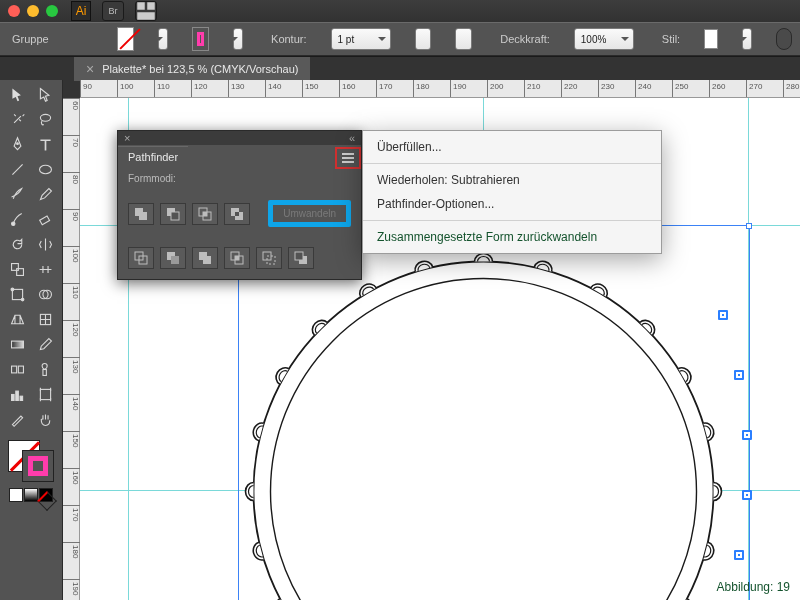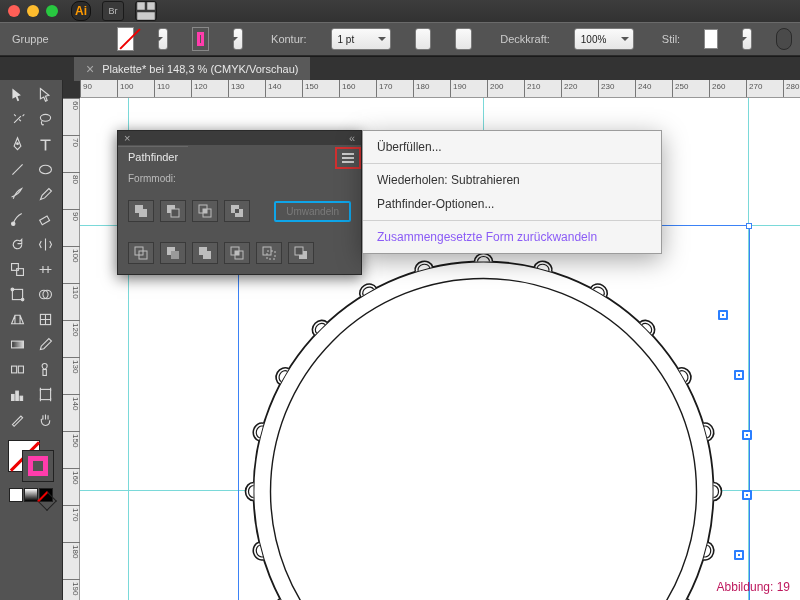--- a/index.html
+++ b/index.html
@@ -1,19 +1,19 @@
 <!DOCTYPE html>
 <html><head>
 <meta charset="utf-8">
 <style>
 *{margin:0;padding:0;box-sizing:border-box;font-family:"Lucida Grande","Segoe UI",sans-serif;font-size:11px;-webkit-user-select:none;user-select:none}
 body{background:#333;width:800px;height:600px;overflow:hidden;position:relative}
 .titlebar{height:22px;background:linear-gradient(#3d3d3d,#323232);display:flex;align-items:center;padding:0 8px;gap:7px}
 .traffic{width:12px;height:12px;border-radius:50%}
-.app-ico{width:20px;height:20px;background:#2b2b2b;border:1px solid #111;border-radius:8px;color:#ff9a00;font-weight:bold;font-size:12px;display:flex;align-items:center;justify-content:center;margin-left:6px}
+.app-ico{width:20px;height:20px;background:#2b2b2b;border:1px solid #111;border-radius:0;color:#ff9a00;font-weight:normal;font-size:12px;display:flex;align-items:center;justify-content:center;margin-left:6px}
 .sq-btn{width:22px;height:20px;background:#3a3a3a;border:1px solid #1a1a1a;border-radius:3px;margin-left:4px;display:flex;align-items:center;justify-content:center}
 .control-bar{height:34px;background:#535353;border-top:1px solid #6a6a6a;border-bottom:1px solid #2a2a2a;display:flex;align-items:center;padding:4px 8px;gap:24px;color:#ddd}
 .swatch{width:24px;height:24px;background:#fff;border:1px solid #888;position:relative;display:inline-block}
 .swatch.nofill::after{content:"";position:absolute;left:-2px;top:10px;width:28px;height:2px;background:#e00;transform:rotate(-45deg)}
 .swatch.stroke{background:#535353}
 .swatch.stroke::after{content:"";position:absolute;inset:4px;border:3px solid #ff3cac}
 .cb-label{color:#ccc;margin-left:4px}
 .dd{height:22px;background:linear-gradient(#fafafa,#e6e6e6);border:1px solid #7a7a7a;border-radius:3px;display:flex;align-items:center;padding:0 18px 0 6px;position:relative;color:#222;font-size:10px}
 .dd::after{content:"";position:absolute;right:4px;top:8px;border:4px solid transparent;border-top-color:#555}
 .dd.wide{min-width:60px}
@@ -48,27 +48,27 @@
 .panel{position:absolute;left:117px;top:50px;width:245px;background:#535353;border:1px solid #2a2a2a;box-shadow:0 3px 14px rgba(0,0,0,.6);color:#ccc}
 .panel .bar{height:14px;background:#3b3b3b;display:flex;justify-content:space-between;padding:0 6px;color:#aaa;font-size:10px;align-items:center}
 .panel .tabrow{height:22px;display:flex;align-items:flex-end}
 .panel .tabrow .ptab{background:#535353;padding:4px 10px;font-size:11px;color:#e8e8e8;border-top:1px solid #686868}
 .panel .menu-btn{position:absolute;right:2px;top:18px;width:22px;height:18px;display:flex;align-items:center;justify-content:center;outline:2px solid #d03030}
 .panel .menu-btn div{width:12px;height:2px;background:#ccc;box-shadow:0 -4px #ccc,0 4px #ccc}
 .panel .section{padding:6px 10px;font-size:10px;color:#bbb}
 .panel .row{display:flex;gap:6px;margin:4px 0;align-items:center}
 .pf-btn{width:26px;height:22px;background:#5a5a5a;border:1px solid #3a3a3a;display:flex;align-items:center;justify-content:center}
 .pf-btn svg{width:16px;height:16px}
-.umw{margin-left:auto;color:#7a7a7a;border:2px solid #0ea5e9;padding:3px 10px;font-size:10px;border-radius:2px}
+.umw{margin-left:auto;color:#7a7a7a;border:5px solid #0ea5e9;padding:3px 10px;font-size:10px;border-radius:2px}
 .flyout{position:absolute;left:362px;top:50px;width:300px;background:#f5f5f5;border:1px solid #9c9c9c;box-shadow:0 6px 24px rgba(0,0,0,.35);padding:4px 0;color:#333}
 .flyout .mi{padding:3px 14px;font-size:12px;line-height:18px}
 .flyout .mi.hl{background:#2f7afd;color:#fff}
-.flyout .mi.dis{color:#8b5cf6}
+.flyout .mi.dis{color:#14532d}
 .flyout hr{border:none;border-top:1px solid #d0d0d0;margin:4px 0}
-.caption{position:absolute;right:10px;bottom:6px;color:#be185d;font-size:12px}
+.caption{position:absolute;right:10px;bottom:6px;color:#14532d;font-size:12px}
 .gear{width:22px;height:22px;background:#4a4a4a;border:1px solid #2a2a2a;border-radius:11px;margin-left:auto}
 </style>
 </head>
 <body>
 
 <div class="titlebar">
   <div class="traffic" style="background:#ff5f57"></div>
   <div class="traffic" style="background:#febc2e"></div>
   <div class="traffic" style="background:#28c840"></div>
   <div class="app-ico">Ai</div>
@@ -97,21 +97,21 @@
   <span class="dd wide">100%</span>
   <span class="cb-label">Stil:</span>
   <span class="swatch" style="width:20px;height:20px"></span>
   <span class="dd" style="width:14px;padding:0"></span>
   <div class="gear"></div>
 </div>
 
 <div class="doc-tab">
   <div class="tab">
     <span class="x">×</span>
-    <span>Plakette* bei 148,3 % (CMYK/Vorschau)</span>
+    <span>Plakette* bei 123,5 % (CMYK/Vorschau)</span>
   </div>
 </div>
 
 <div class="workspace">
 
   <div class="tools">
     <div class="trow">
         <div class="tool">
           <svg viewBox="0 0 20 20">
             <path d="M4 3l10 8-4 1 2 5-2 1-2-5-4 2z" fill="#ddd" stroke="none"></path>

